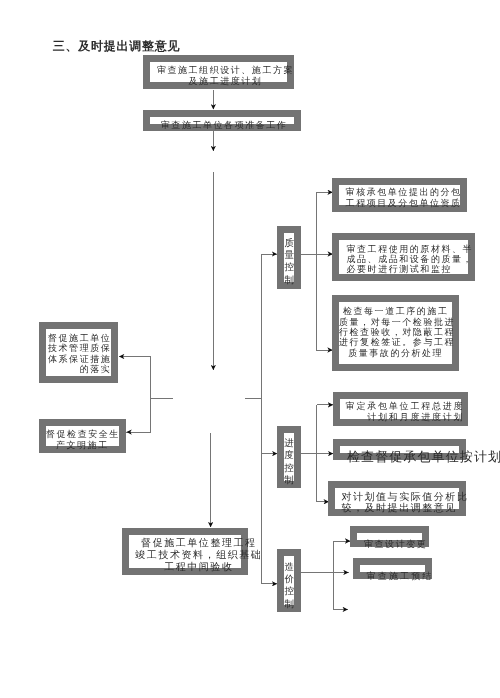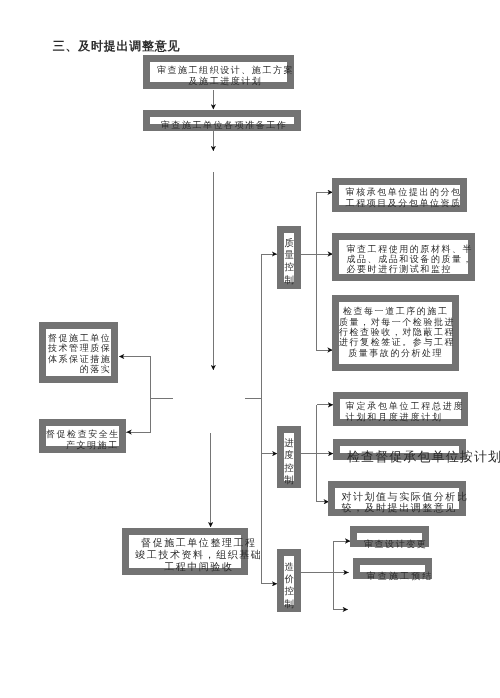--- a/index.html
+++ b/index.html
@@ -76,36 +76,36 @@
     <div class="bx" style="left:332.3px;top:178.4px;width:134.9px;height:34.4px;padding-left:46px;">
       <span class="tx" style="font-size:9px;line-height:11.4px;letter-spacing:1.55px;top:1.6px;left:6.6px;text-align:left;">审核承包单位提出的分包<br>工程项目及分包单位资质</span>
     </div>
     <div class="bx" style="left:332.2px;top:295.4px;width:127.4px;height:75.6px;">
       <span class="tx" style="font-size:9px;line-height:10.3px;letter-spacing:1.55px;top:4.35px;left:0;right:0;text-align:center;">检查每一道工序的施工<br>质量，对每一个检验批进<br>行检查验收，对隐蔽工程<br>进行复检签证。参与工程<br>质量事故的分析处理</span>
     </div>
     <div class="bx" style="left:332.4px;top:233.2px;width:142.5px;height:47.8px;">
       <span class="tx" style="font-size:9px;line-height:10.4px;letter-spacing:1.55px;top:3.6px;left:7.5px;text-align:left;">审查工程使用的原材料、半<br>成品、成品和设备的质量，<br>必要时进行测试和监控</span>
     </div>
     <div class="bx" style="left:332.6px;top:391.6px;width:135.2px;height:33.6px;">
-      <span class="tx" style="font-size:9px;line-height:10.4px;letter-spacing:1.8px;top:2.3px;left:5.6px;text-align:left;">审定承包单位工程总进度<br>计划和月度进度计划</span>
+      <span class="tx" style="font-size:9px;line-height:10.4px;letter-spacing:1.8px;top:2.3px;left:5.6px;text-align:right;">审定承包单位工程总进度<br>计划和月度进度计划</span>
     </div>
     <div class="bx" style="left:332.8px;top:439.4px;width:132.7px;height:21.0px;">
       <span class="tx" style="font-size:13px;line-height:10.4px;letter-spacing:1.1px;top:6.3px;left:7.0px;text-align:left;">检查督促承包单位按计划实</span>
     </div>
     <div class="bx" style="left:328.4px;top:480.5px;width:137.9px;height:34.9px;">
       <span class="tx" style="font-size:10px;line-height:11.4px;letter-spacing:1.55px;top:3.7px;left:6.4px;text-align:left;">对计划值与实际值分析比<br>较，及时提出调整意见</span>
     </div>
     <div class="bx" style="left:349.8px;top:526.4px;width:78.6px;height:21.0px;padding-left:6px;">
       <span class="tx" style="font-size:9px;line-height:10.4px;letter-spacing:1.55px;top:5.5px;left:7.0px;text-align:center;">审查设计变更</span>
     </div>
     <div class="bx" style="left:353.2px;top:558.4px;width:78.6px;height:21.2px;">
       <span class="tx" style="font-size:9px;line-height:10.4px;letter-spacing:2.15px;top:6.3px;left:6.6px;text-align:left;">审查施工预结</span>
     </div>
     <div class="bx" style="left:39.2px;top:322.4px;width:79.3px;height:60.5px;">
       <span class="tx" style="font-size:9px;line-height:10.3px;letter-spacing:1.55px;top:3.95px;left:0;right:0;text-align:right;">督促施工单位<br>技术管理质保<br>体系保证措施<br>的落实</span>
     </div>
     <div class="bx" style="left:39.4px;top:419.2px;width:86.7px;height:34.4px;">
-      <span class="tx" style="font-size:9px;line-height:11.6px;letter-spacing:1.55px;top:2.5px;left:0;right:0;text-align:right;">督促检查安全生<br>产文明施工</span>
+      <span class="tx" style="font-size:9px;line-height:11.6px;letter-spacing:1.55px;top:2.5px;left:0;right:0;text-align:center;">督促检查安全生<br>产文明施工</span>
     </div>
     <div class="bx" style="left:122.3px;top:527.8px;width:126.3px;height:47.2px;">
       <span class="tx" style="font-size:10px;line-height:12.25px;letter-spacing:1.55px;top:2.78px;left:6.3px;text-align:center;">督促施工单位整理工程<br>竣工技术资料，组织基础<br>工程中间验收</span>
     </div>
 </div>
 
 </body></html>

